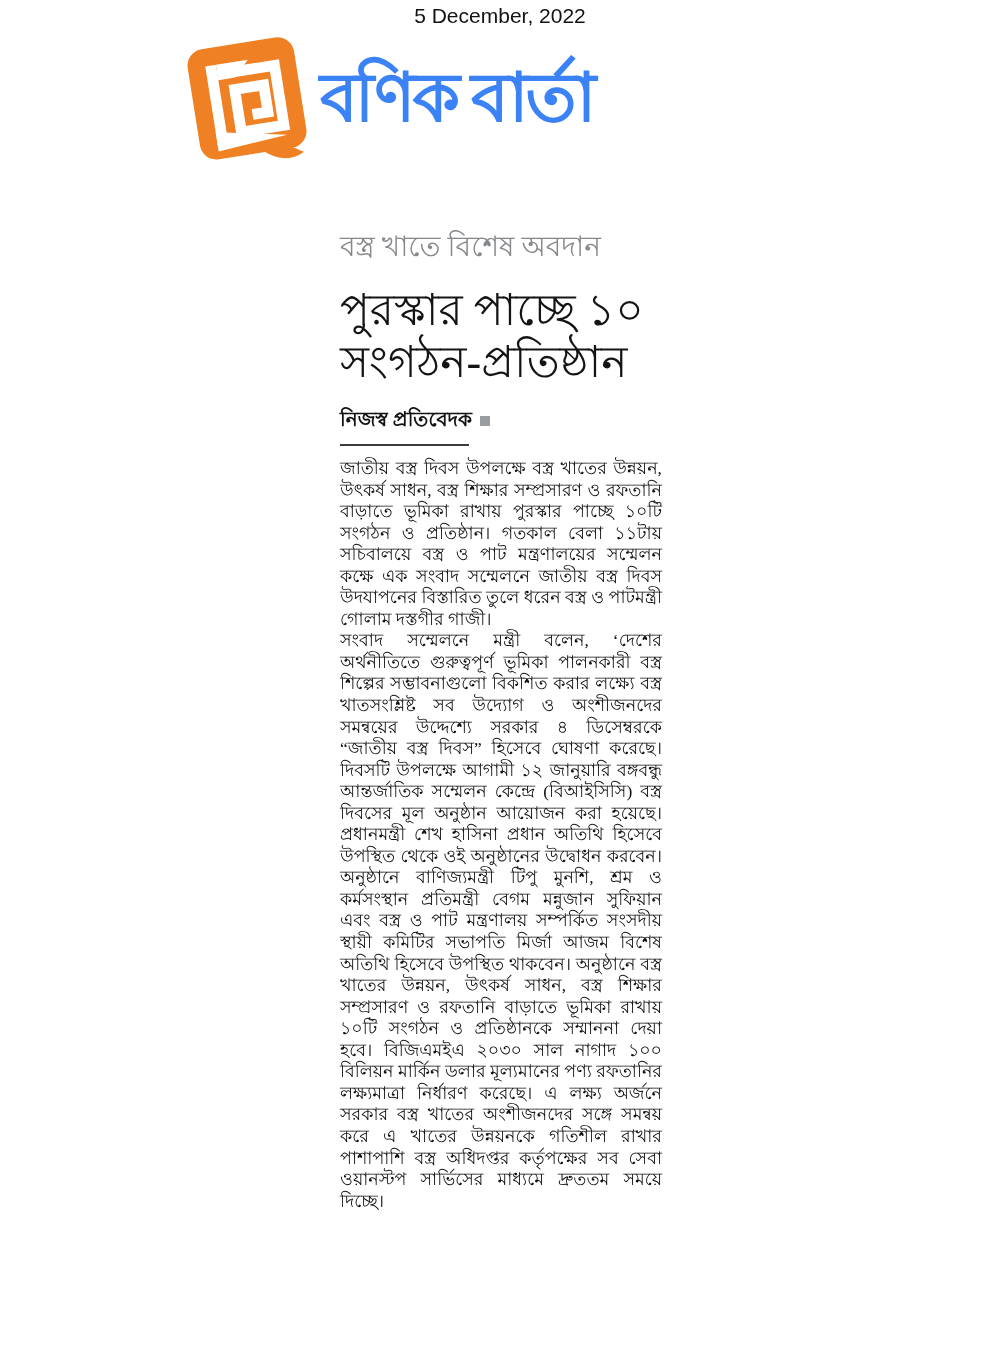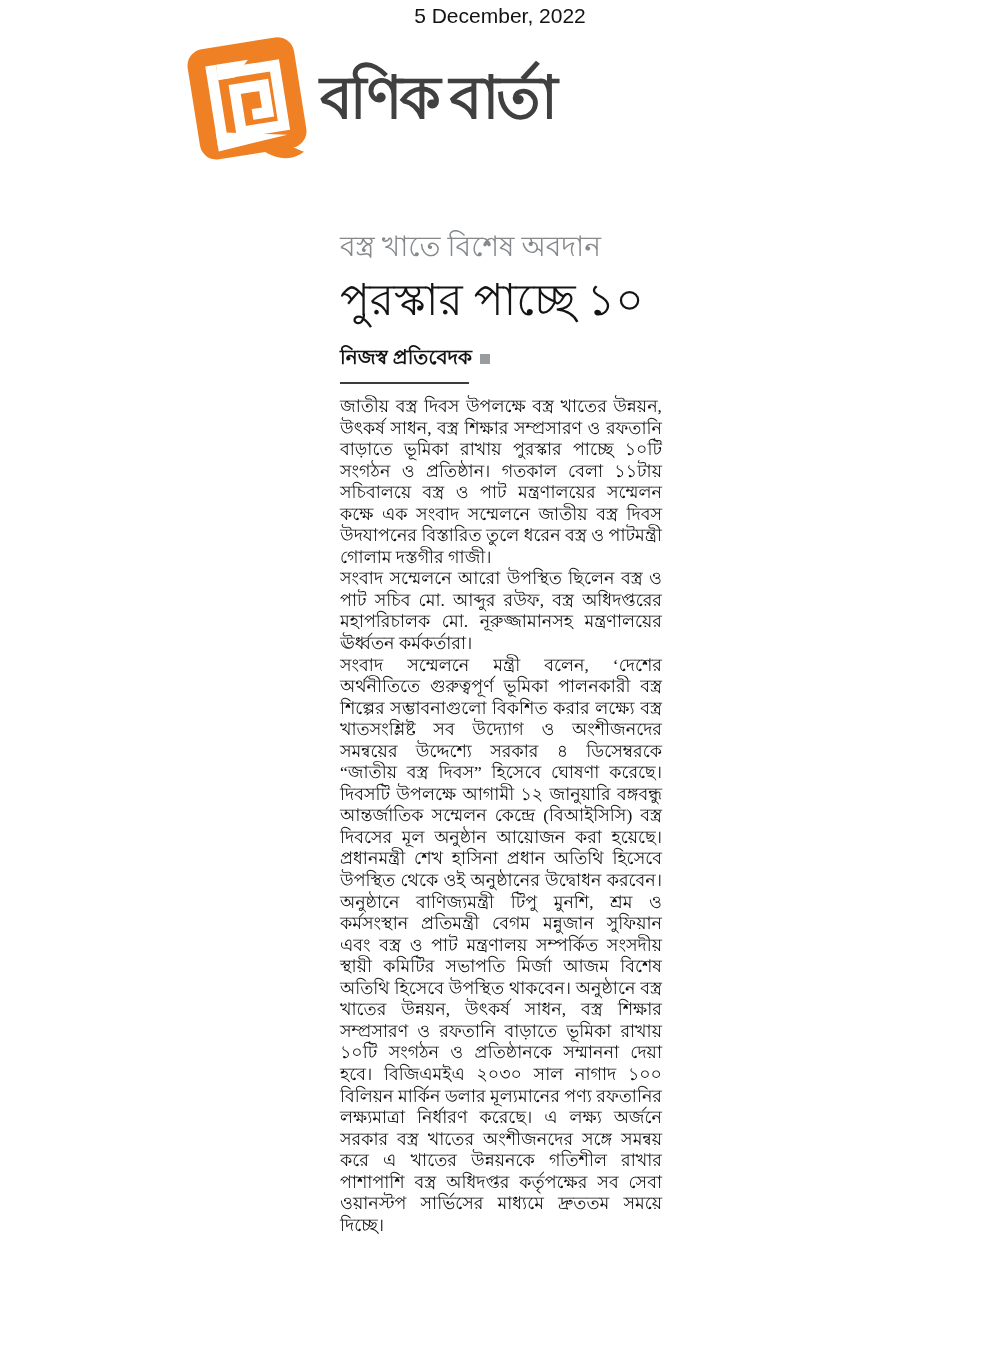--- a/index.html
+++ b/index.html
@@ -26,41 +26,41 @@
 
   
   .masthead { position: absolute; top: 33px; left: 178px; height: 138px; }
   .logo-icon { position: absolute; top: 0; left: 0; width: 137px; height: 137px; }
   .wordmark {
     position: absolute;
     top: -4px; left: 142px;
     width: 560px;
     font-family: "Liberation Serif", "DejaVu Serif", serif;
     font-weight: 700;
-    font-size: 59px;
+    font-size: 68px;
     line-height: 138px;
     letter-spacing: -3px;
-    color: #404040;
+    color: #3b82f6;
     white-space: nowrap;
   }
 
   
   .article-col {
     position: absolute;
     top: 200px; left: 340px;
     width: 322px;
   }
   .kicker {
     font-size: 28px;
     line-height: 37px;
     color: #86898c;
     margin-top: 28px;
   }
   .headline {
-    margin-top: 10px;
+    margin-top: 20px;
     font-size: 44px;
     line-height: 52px;
     color: #141414;
     font-weight: 400;
   }
   .byline-row {
     margin-top: 15px;
     display: flex;
     align-items: center;
     gap: 8px;
@@ -115,28 +115,28 @@
     </span>
     <div class="wordmark">বণিক বার্তা</div>
   </div>
 
   <div class="article-col">
 
     <div class="kicker">বস্ত্র খাতে বিশেষ অবদান</div>
 
     <div class="headline">
       <div>পুরস্কার পাচ্ছে ১০</div>
+      <div>সংগঠন-প্রতিষ্ঠান</div>
     </div>
 
     <div class="byline-row">
       <span class="byline">নিজস্ব প্রতিবেদক</span>
       <span class="byline-square"></span>
     </div>
     <div class="byline-rule"></div>
 
     <div class="body-text">
       <p>জাতীয় বস্ত্র দিবস উপলক্ষে বস্ত্র খাতের উন্নয়ন, উৎকর্ষ সাধন, বস্ত্র শিক্ষার সম্প্রসারণ ও রফতানি বাড়াতে ভূমিকা রাখায় পুরস্কার পাচ্ছে ১০টি সংগঠন ও প্রতিষ্ঠান। গতকাল বেলা ১১টায় সচিবালয়ে বস্ত্র ও পাট মন্ত্রণালয়ের সম্মেলন কক্ষে এক সংবাদ সম্মেলনে জাতীয় বস্ত্র দিবস উদযাপনের বিস্তারিত তুলে ধরেন বস্ত্র ও পাটমন্ত্রী গোলাম দস্তগীর গাজী।</p>
-      <p>সংবাদ সম্মেলনে আরো উপস্থিত ছিলেন বস্ত্র ও পাট সচিব মো. আব্দুর রউফ, বস্ত্র অধিদপ্তরের মহাপরিচালক মো. নূরুজ্জামানসহ মন্ত্রণালয়ের ঊর্ধ্বতন কর্মকর্তারা।</p>
       <p>সংবাদ সম্মেলনে মন্ত্রী বলেন, ‘দেশের অর্থনীতিতে গুরুত্বপূর্ণ ভূমিকা পালনকারী বস্ত্র শিল্পের সম্ভাবনাগুলো বিকশিত করার লক্ষ্যে বস্ত্র খাতসংশ্লিষ্ট সব উদ্যোগ ও অংশীজনদের সমন্বয়ের উদ্দেশ্যে সরকার ৪ ডিসেম্বরকে “জাতীয় বস্ত্র দিবস” হিসেবে ঘোষণা করেছে।  দিবসটি উপলক্ষে আগামী ১২ জানুয়ারি বঙ্গবন্ধু আন্তর্জাতিক সম্মেলন কেন্দ্রে (বিআইসিসি) বস্ত্র দিবসের মূল অনুষ্ঠান আয়োজন করা হয়েছে। প্রধানমন্ত্রী শেখ হাসিনা প্রধান অতিথি হিসেবে উপস্থিত থেকে ওই অনুষ্ঠানের উদ্বোধন করবেন। অনুষ্ঠানে বাণিজ্যমন্ত্রী টিপু মুনশি, শ্রম ও কর্মসংস্থান প্রতিমন্ত্রী বেগম মন্নুজান সুফিয়ান এবং বস্ত্র ও পাট মন্ত্রণালয় সম্পর্কিত সংসদীয় স্থায়ী কমিটির সভাপতি মির্জা আজম বিশেষ অতিথি হিসেবে উপস্থিত থাকবেন। অনুষ্ঠানে বস্ত্র খাতের উন্নয়ন, উৎকর্ষ সাধন, বস্ত্র শিক্ষার সম্প্রসারণ ও রফতানি বাড়াতে ভূমিকা রাখায় ১০টি সংগঠন ও প্রতিষ্ঠানকে সম্মাননা দেয়া হবে। বিজিএমইএ ২০৩০ সাল নাগাদ ১০০ বিলিয়ন মার্কিন ডলার মূল্যমানের পণ্য রফতানির লক্ষ্যমাত্রা নির্ধারণ করেছে। এ লক্ষ্য অর্জনে সরকার বস্ত্র খাতের অংশীজনদের সঙ্গে সমন্বয় করে এ খাতের উন্নয়নকে গতিশীল রাখার পাশাপাশি বস্ত্র অধিদপ্তর কর্তৃপক্ষের সব সেবা ওয়ানস্টপ সার্ভিসের মাধ্যমে দ্রুততম সময়ে দিচ্ছে।</p>
     </div>
 
   </div>
 </div>
 
 </body></html>

